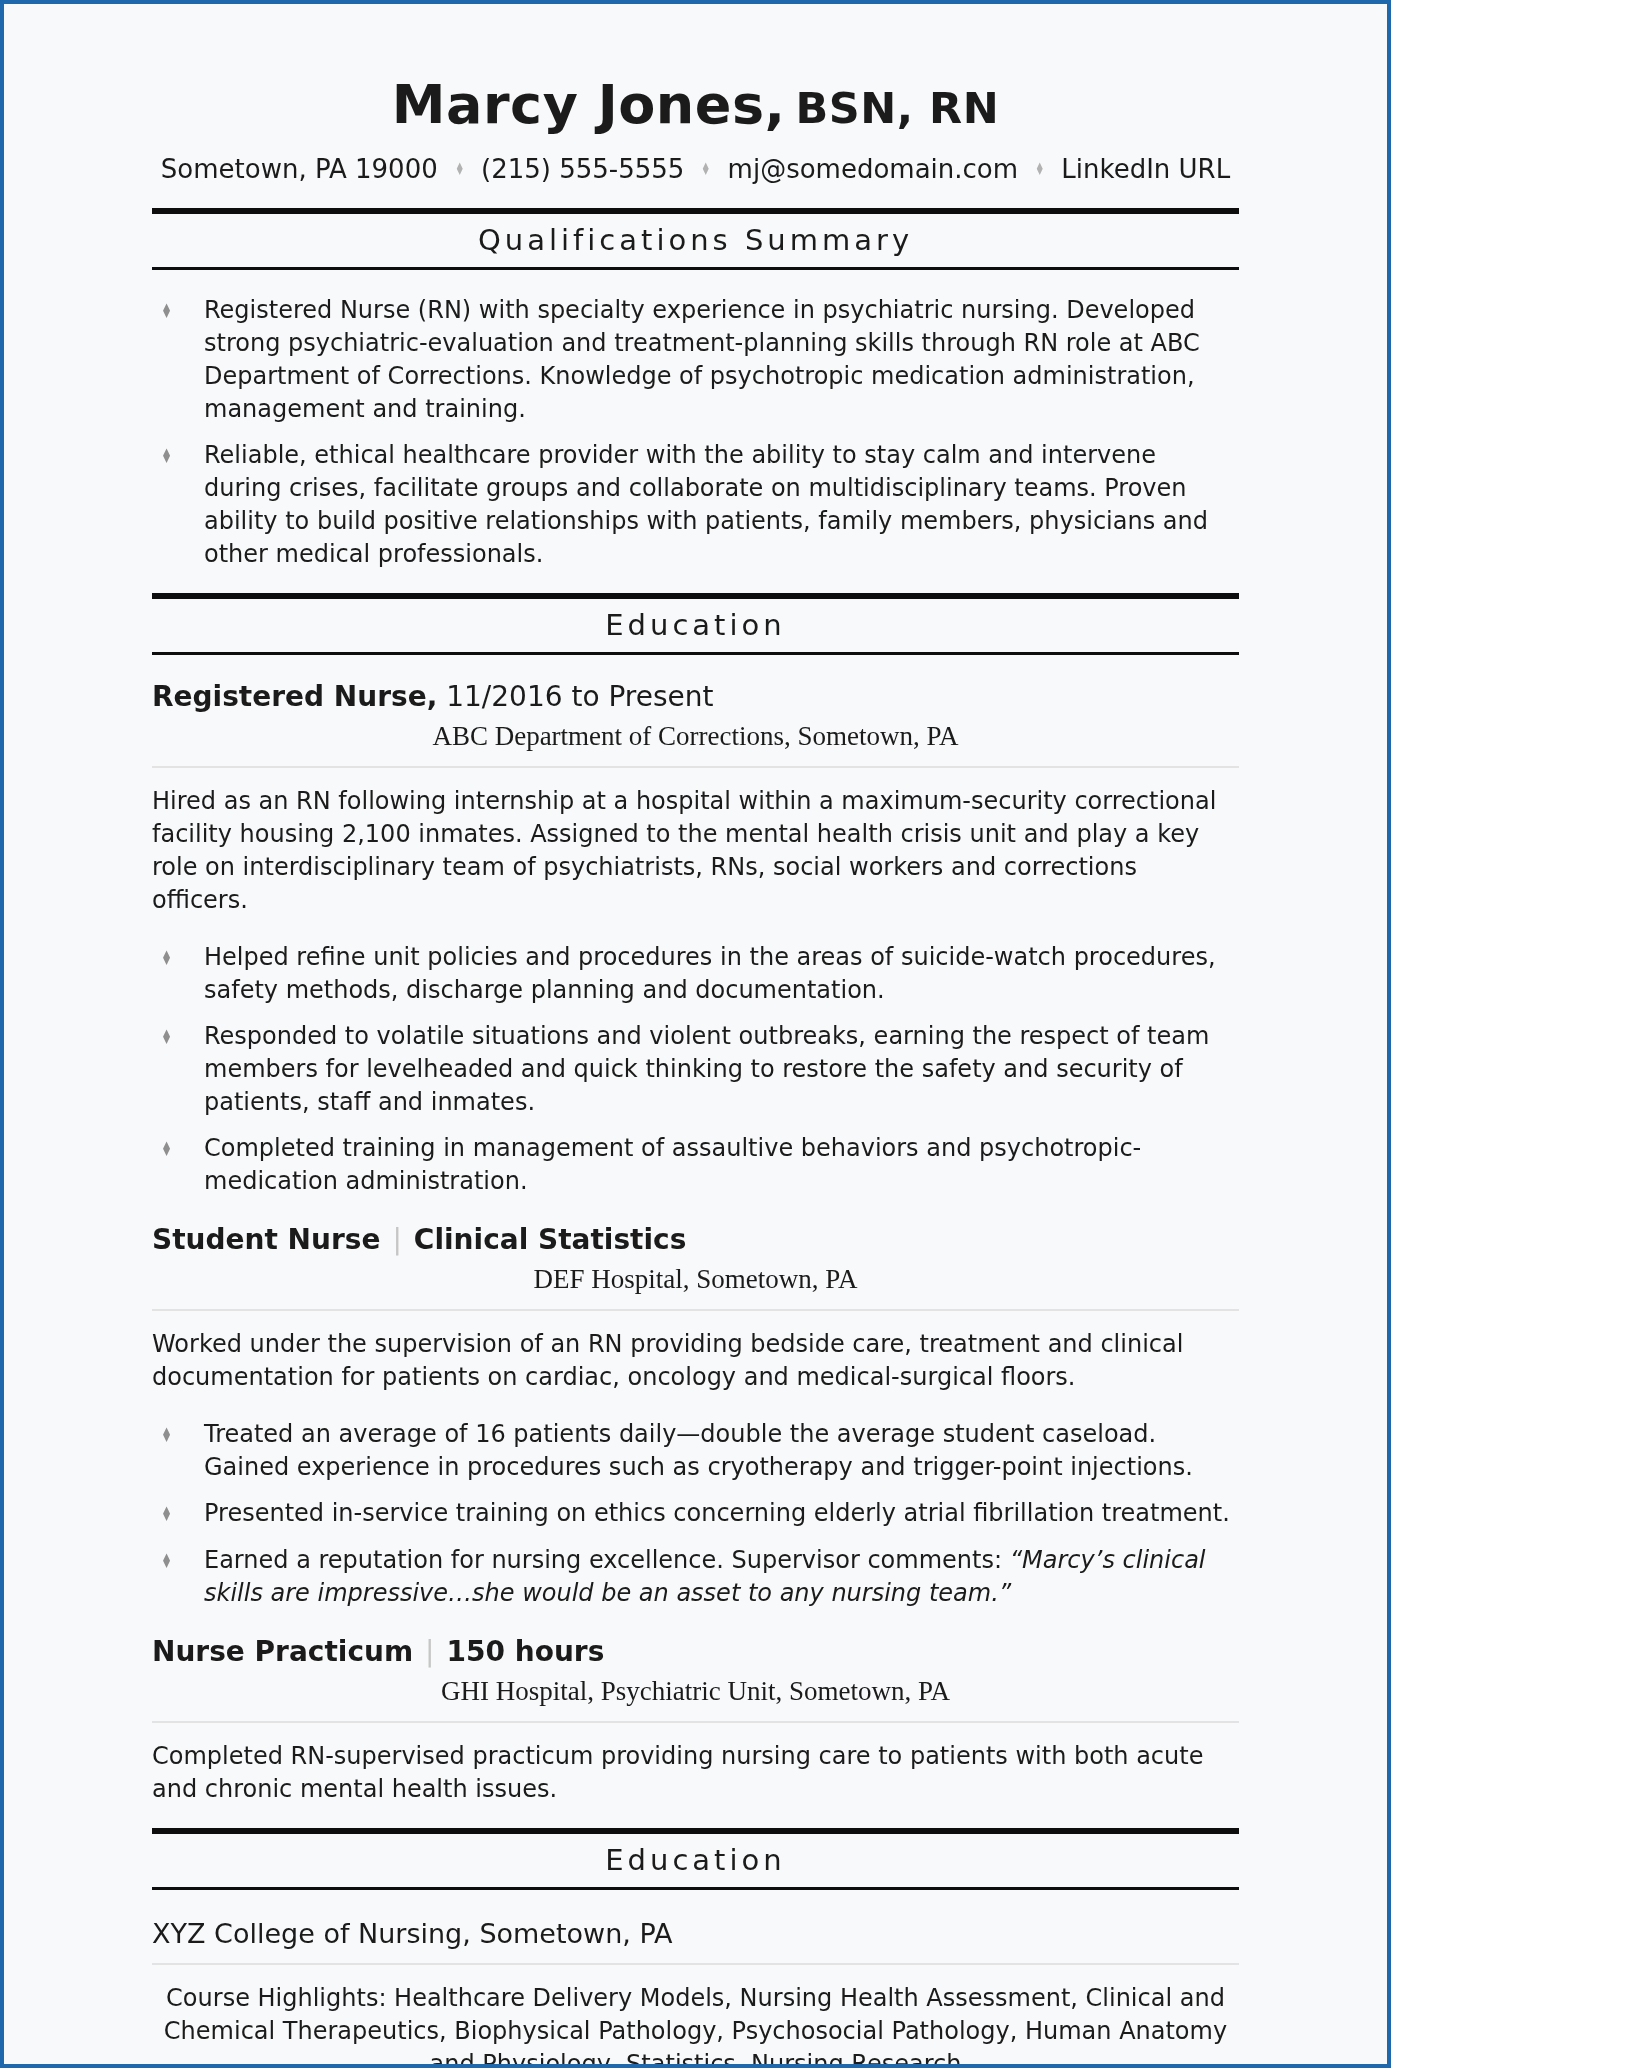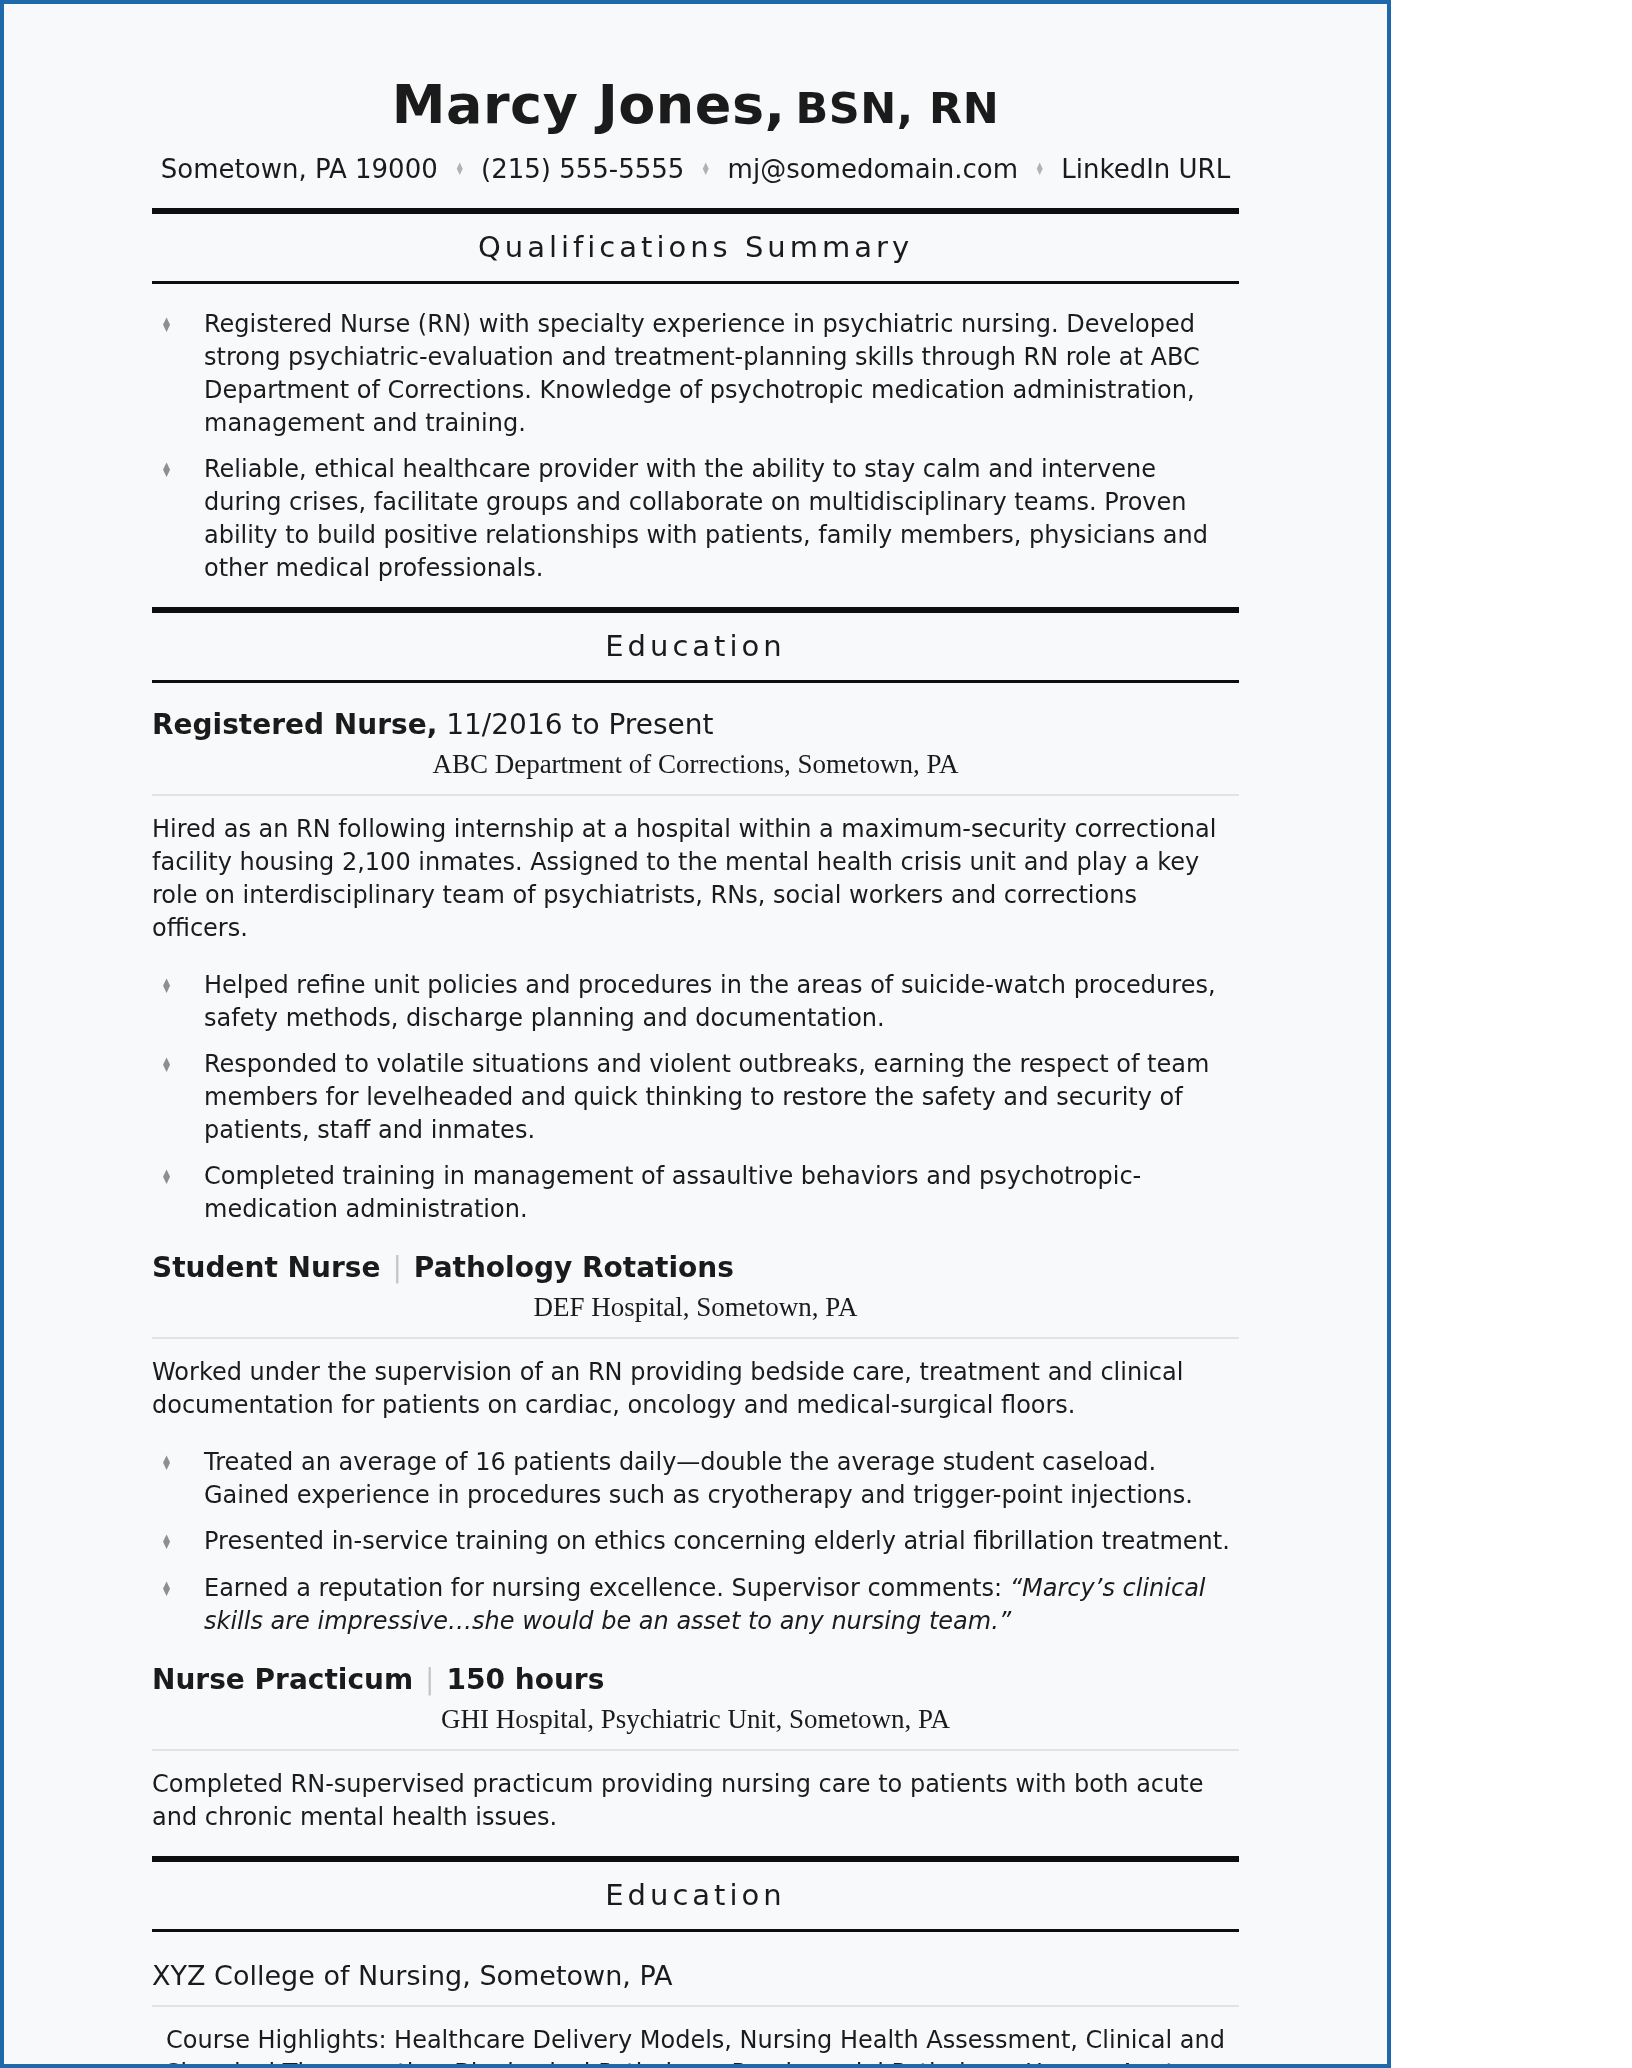--- a/index.html
+++ b/index.html
@@ -37,21 +37,21 @@
     font-size: 17px;
     margin: 0 14px;
     vertical-align: 3px;
   }
 
   
   .section-head { margin-top: 22px; }
   .rule-thick { height: 6px; background: #0e0e0e; }
   .rule-thin  { height: 3px; background: #0e0e0e; }
   .section-heading {
-    margin: 8px;
+    margin: 1px;
     padding: 8px 0 9px;
     text-align: center;
     font-size: 29px;
     font-weight: 400;
     letter-spacing: 4px;
   }
 
   
   .bullet-list { list-style: none; margin: 24px 0 0 0; padding: 0; }
   .bullet-list li {
@@ -171,21 +171,21 @@
           <span class="bullet-text">Responded to volatile situations and violent outbreaks, earning the respect of team members for levelheaded and quick thinking to restore the safety and security of patients, staff and inmates.</span>
         </li>
         <li>
           <span class="bullet-cell"><span class="dicon">♦</span></span>
           <span class="bullet-text">Completed training in management of assaultive behaviors and psychotropic-medication administration.</span>
         </li>
       </ul>
     </section>
 
     <section class="job">
-      <div class="job-title"><strong>Student Nurse</strong><span class="title-bar">|</span><strong>Pathology Rotations</strong></div>
+      <div class="job-title"><strong>Student Nurse</strong><span class="title-bar">|</span><strong>Clinical Statistics</strong></div>
       <div class="job-org">DEF Hospital, Sometown, PA</div>
       <div class="rule-light"></div>
       <p class="summary">Worked under the supervision of an RN providing bedside care, treatment and clinical documentation for patients on cardiac, oncology and medical-surgical floors.</p>
       <ul class="bullet-list">
         <li>
           <span class="bullet-cell"><span class="dicon">♦</span></span>
           <span class="bullet-text">Treated an average of 16 patients daily—double the average student caseload. Gained experience in procedures such as cryotherapy and trigger-point injections.</span>
         </li>
         <li>
           <span class="bullet-cell"><span class="dicon">♦</span></span>

